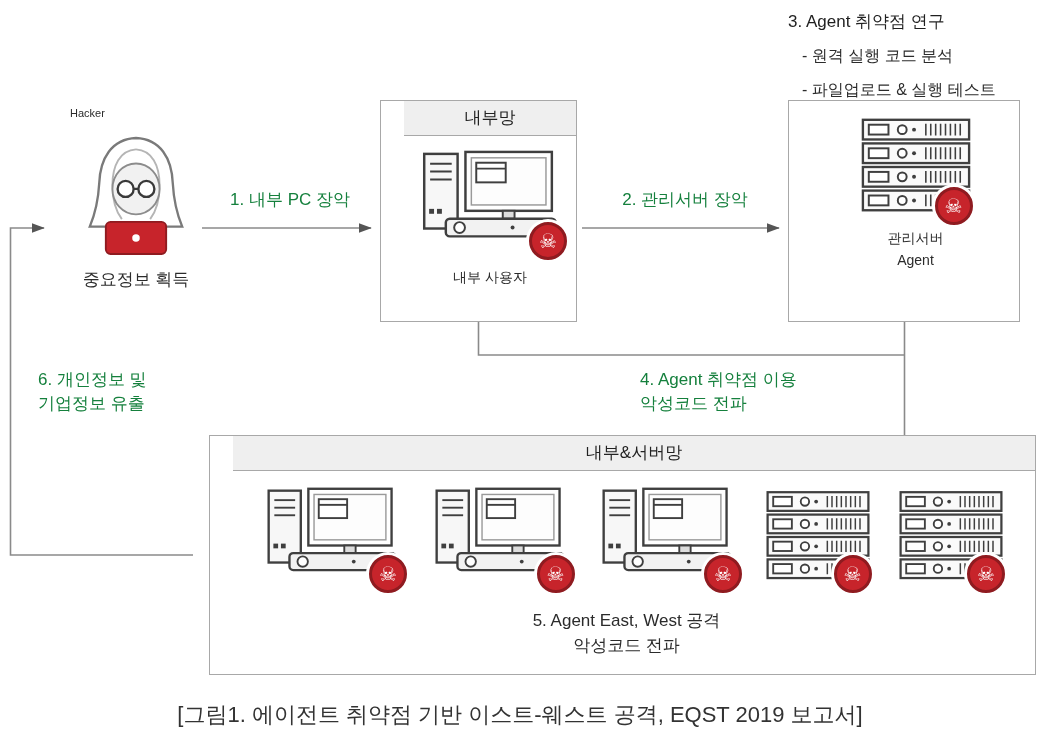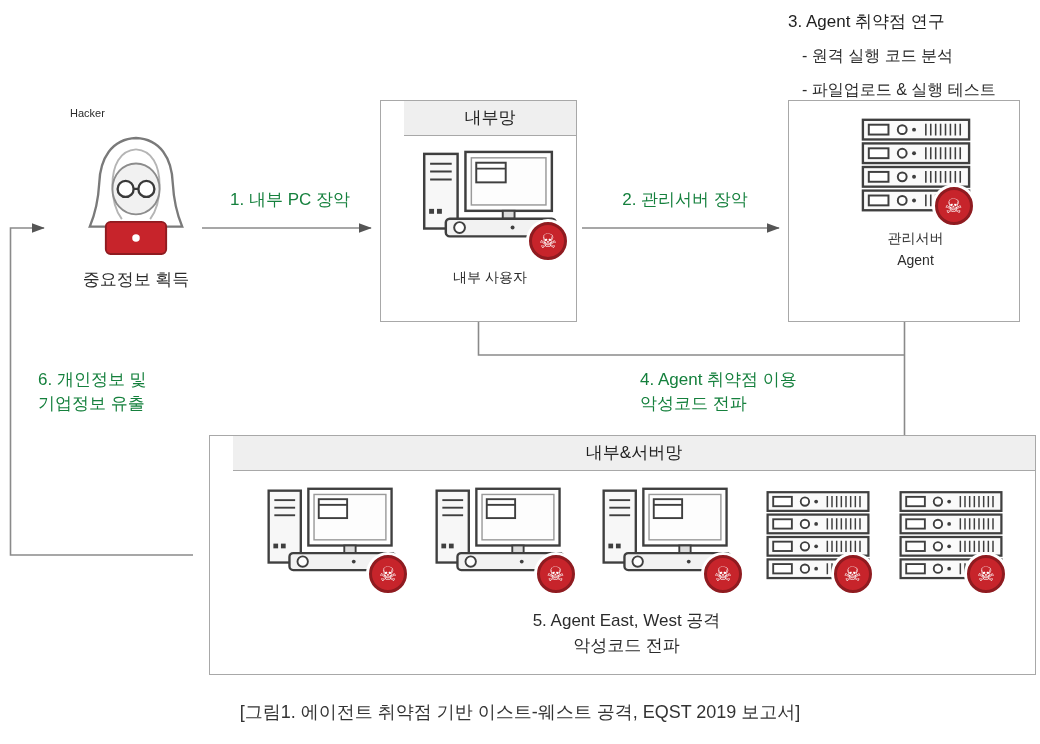--- a/index.html
+++ b/index.html
@@ -51,21 +51,21 @@
 
   
   .combined-row{display:flex;justify-content:space-between;align-items:center;
     padding:14px 28px 0 26px;}
   .combined-row .pc-wrap{width:146px;height:104px;margin:0;}
   .combined-row .srv-wrap{width:112px;height:96px;margin:0;}
   .combined-caption{position:absolute;left:8px;right:0;top:172px;text-align:center;
     font-size:17px;line-height:25px;}
 
   .figure-caption{position:absolute;left:0;top:700px;width:1040px;text-align:center;
-    font-size:18px;color:#333;}
+    font-size:22px;color:#333;}
 </style>
 </head>
 <body>
 
 <div class="stage">
 
   <svg width="0" height="0" style="position:absolute" aria-hidden="true">
     <defs>
       <marker id="arrow" markerWidth="10" markerHeight="8" refX="7.5" refY="3" orient="auto">
         <path d="M0,0 L8,3 L0,6 Z" fill="#555"></path>

